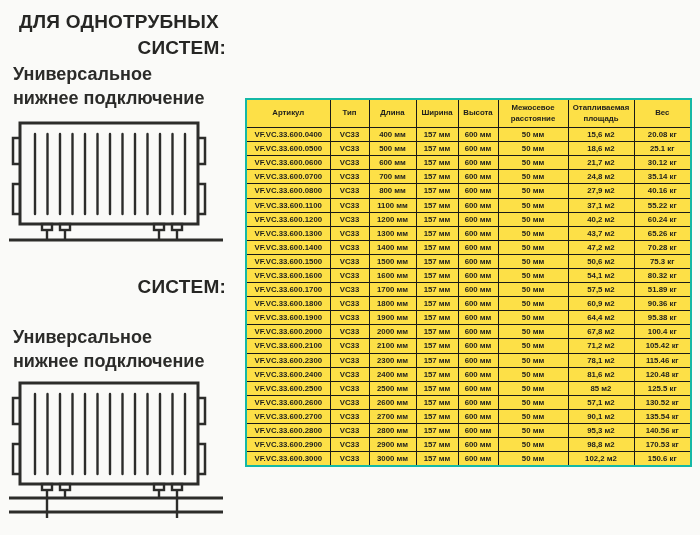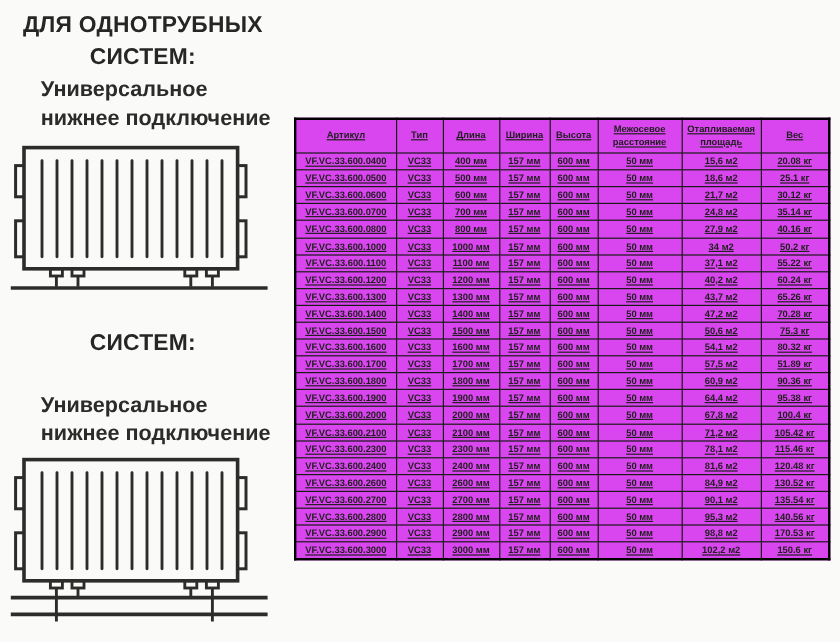--- a/index.html
+++ b/index.html
@@ -8,33 +8,33 @@
     background:#fafaf8;
     font-family:"Liberation Sans",sans-serif;
     color:#222220;
   }
   .left-panel{position:absolute;left:0;top:0;width:240px;height:468px;padding-left:24px;}
   .sec-title{
     position:absolute;left:12px;width:214px;text-align:center;
     font-weight:bold;font-size:19px;line-height:1.38;color:#262624;
     letter-spacing:.2px;white-space:nowrap;
   }
-  .sec-title .t2{display:block;white-space:normal;}
+  .sec-title .t2{display:block;white-space:normal;text-align:right;}
   .sec-sub{
     position:absolute;left:13px;width:220px;
-    font-weight:bold;font-size:18px;line-height:1.32;color:#2b2b29;margin-left:21px;
+    font-weight:bold;font-size:18px;line-height:1.32;color:#2b2b29;
   }
   .sec-sub span{display:block;}
   .diagram{position:absolute;left:8px;}
   #diagram-single{top:118px;}
   #diagram-double{top:378px;}
   .table-wrap{position:absolute;left:245px;top:98px;}
   table.spec{
     border-collapse:collapse;table-layout:fixed;width:445px;
-    background:#d946ef;border:2px solid #000000;text-decoration:underline;
+    background:#fde047;border:2px solid #14b8a6;
   }
   table.spec th,table.spec td{
     border:1.5px solid #1a1a18;
     font-weight:bold;color:#1e1e1c;
     text-align:center;vertical-align:middle;
     overflow:hidden;white-space:nowrap;
   }
   table.spec th{
     font-size:7.8px;line-height:1.35;padding:3px 1px;height:20px;
     white-space:normal;
@@ -218,30 +218,20 @@
           <td>VF.VC.33.600.0800</td>
           <td>VC33</td>
           <td>800 мм</td>
           <td>157 мм</td>
           <td>600 мм</td>
           <td>50 мм</td>
           <td>27,9 м2</td>
           <td>40.16 кг</td>
         </tr>
         <tr>
-          <td>VF.VC.33.600.1000</td>
-          <td>VC33</td>
-          <td>1000 мм</td>
-          <td>157 мм</td>
-          <td>600 мм</td>
-          <td>50 мм</td>
-          <td>34 м2</td>
-          <td>50.2 кг</td>
-        </tr>
-        <tr>
           <td>VF.VC.33.600.1100</td>
           <td>VC33</td>
           <td>1100 мм</td>
           <td>157 мм</td>
           <td>600 мм</td>
           <td>50 мм</td>
           <td>37,1 м2</td>
           <td>55.22 кг</td>
         </tr>
         <tr>
@@ -358,27 +348,37 @@
           <td>VF.VC.33.600.2400</td>
           <td>VC33</td>
           <td>2400 мм</td>
           <td>157 мм</td>
           <td>600 мм</td>
           <td>50 мм</td>
           <td>81,6 м2</td>
           <td>120.48 кг</td>
         </tr>
         <tr>
+          <td>VF.VC.33.600.2500</td>
+          <td>VC33</td>
+          <td>2500 мм</td>
+          <td>157 мм</td>
+          <td>600 мм</td>
+          <td>50 мм</td>
+          <td>85 м2</td>
+          <td>125.5 кг</td>
+        </tr>
+        <tr>
           <td>VF.VC.33.600.2600</td>
           <td>VC33</td>
           <td>2600 мм</td>
           <td>157 мм</td>
           <td>600 мм</td>
           <td>50 мм</td>
-          <td>84,9 м2</td>
+          <td>57,1 м2</td>
           <td>130.52 кг</td>
         </tr>
         <tr>
           <td>VF.VC.33.600.2700</td>
           <td>VC33</td>
           <td>2700 мм</td>
           <td>157 мм</td>
           <td>600 мм</td>
           <td>50 мм</td>
           <td>90,1 м2</td>

